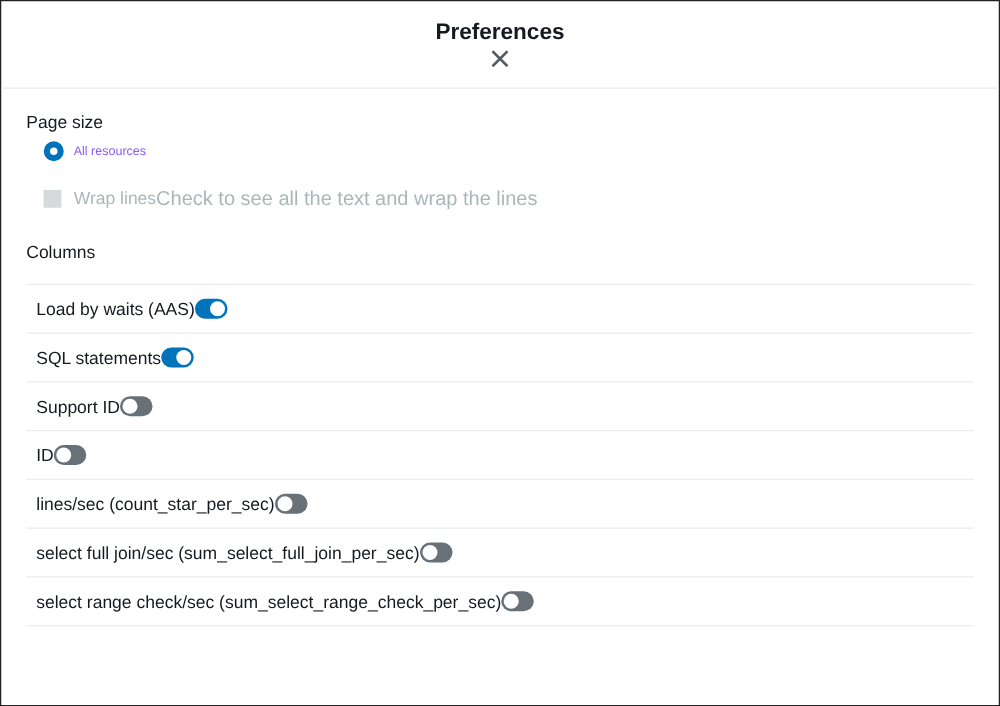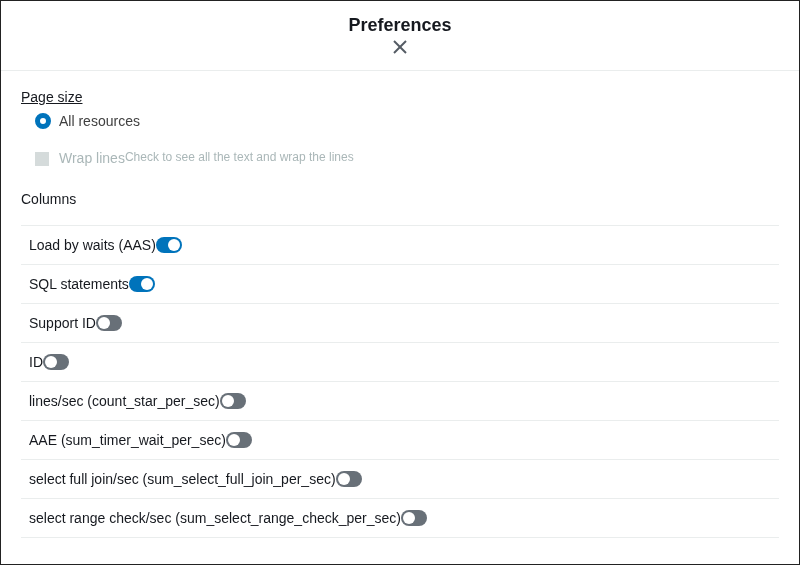--- a/index.html
+++ b/index.html
@@ -43,41 +43,40 @@
       stroke: #545b64;
       stroke-width: 2;
     }
     .body {
       padding: 18px 20px 0 20px;
     }
     .section-label {
       font-size: 14px;
       color: #16191f;
       margin-bottom: 8px;
-      text-decoration: underline;
     }
     .radio-row {
       display: flex;
       align-items: center;
       gap: 8px;
       margin-left: 14px;
       margin-bottom: 20px;
     }
     .radio {
       width: 16px;
       height: 16px;
       border-radius: 50%;
       border: 5px solid #0073bb;
       background: #fff;
       position: relative;
       flex-shrink: 0;
     }
     .radio-label {
-      font-size: 14px;
-      color: #404040;
+      font-size: 10px;
+      color: #8b5cf6;
     }
     .checkbox-row {
       display: flex;
       align-items: flex-start;
       gap: 10px;
       margin-left: 14px;
       margin-bottom: 22px;
     }
     .checkbox {
       width: 14px;
@@ -90,21 +89,21 @@
     .checkbox-texts {
       display: flex;
       flex-direction: row;
     }
     .checkbox-label {
       font-size: 14px;
       color: #aab7b8;
       line-height: 1.4;
     }
     .checkbox-desc {
-      font-size: 12px;
+      font-size: 16px;
       color: #aab7b8;
       line-height: 1.4;
     }
     .columns-label {
       font-size: 14px;
       color: #16191f;
       margin-bottom: 18px;
     }
     .col-list {
     }
@@ -207,26 +206,20 @@
           <div class="knob"></div>
         </div>
     </div>
     <div class="col-row">
       <div class="col-label">lines/sec (count_star_per_sec)</div>
       <div class="toggle off">
           <div class="knob"></div>
         </div>
     </div>
     <div class="col-row">
-      <div class="col-label">AAE (sum_timer_wait_per_sec)</div>
-      <div class="toggle off">
-          <div class="knob"></div>
-        </div>
-    </div>
-    <div class="col-row">
       <div class="col-label">select full join/sec (sum_select_full_join_per_sec)</div>
       <div class="toggle off">
           <div class="knob"></div>
         </div>
     </div>
     <div class="col-row">
       <div class="col-label">select range check/sec (sum_select_range_check_per_sec)</div>
       <div class="toggle off">
           <div class="knob"></div>
         </div>

